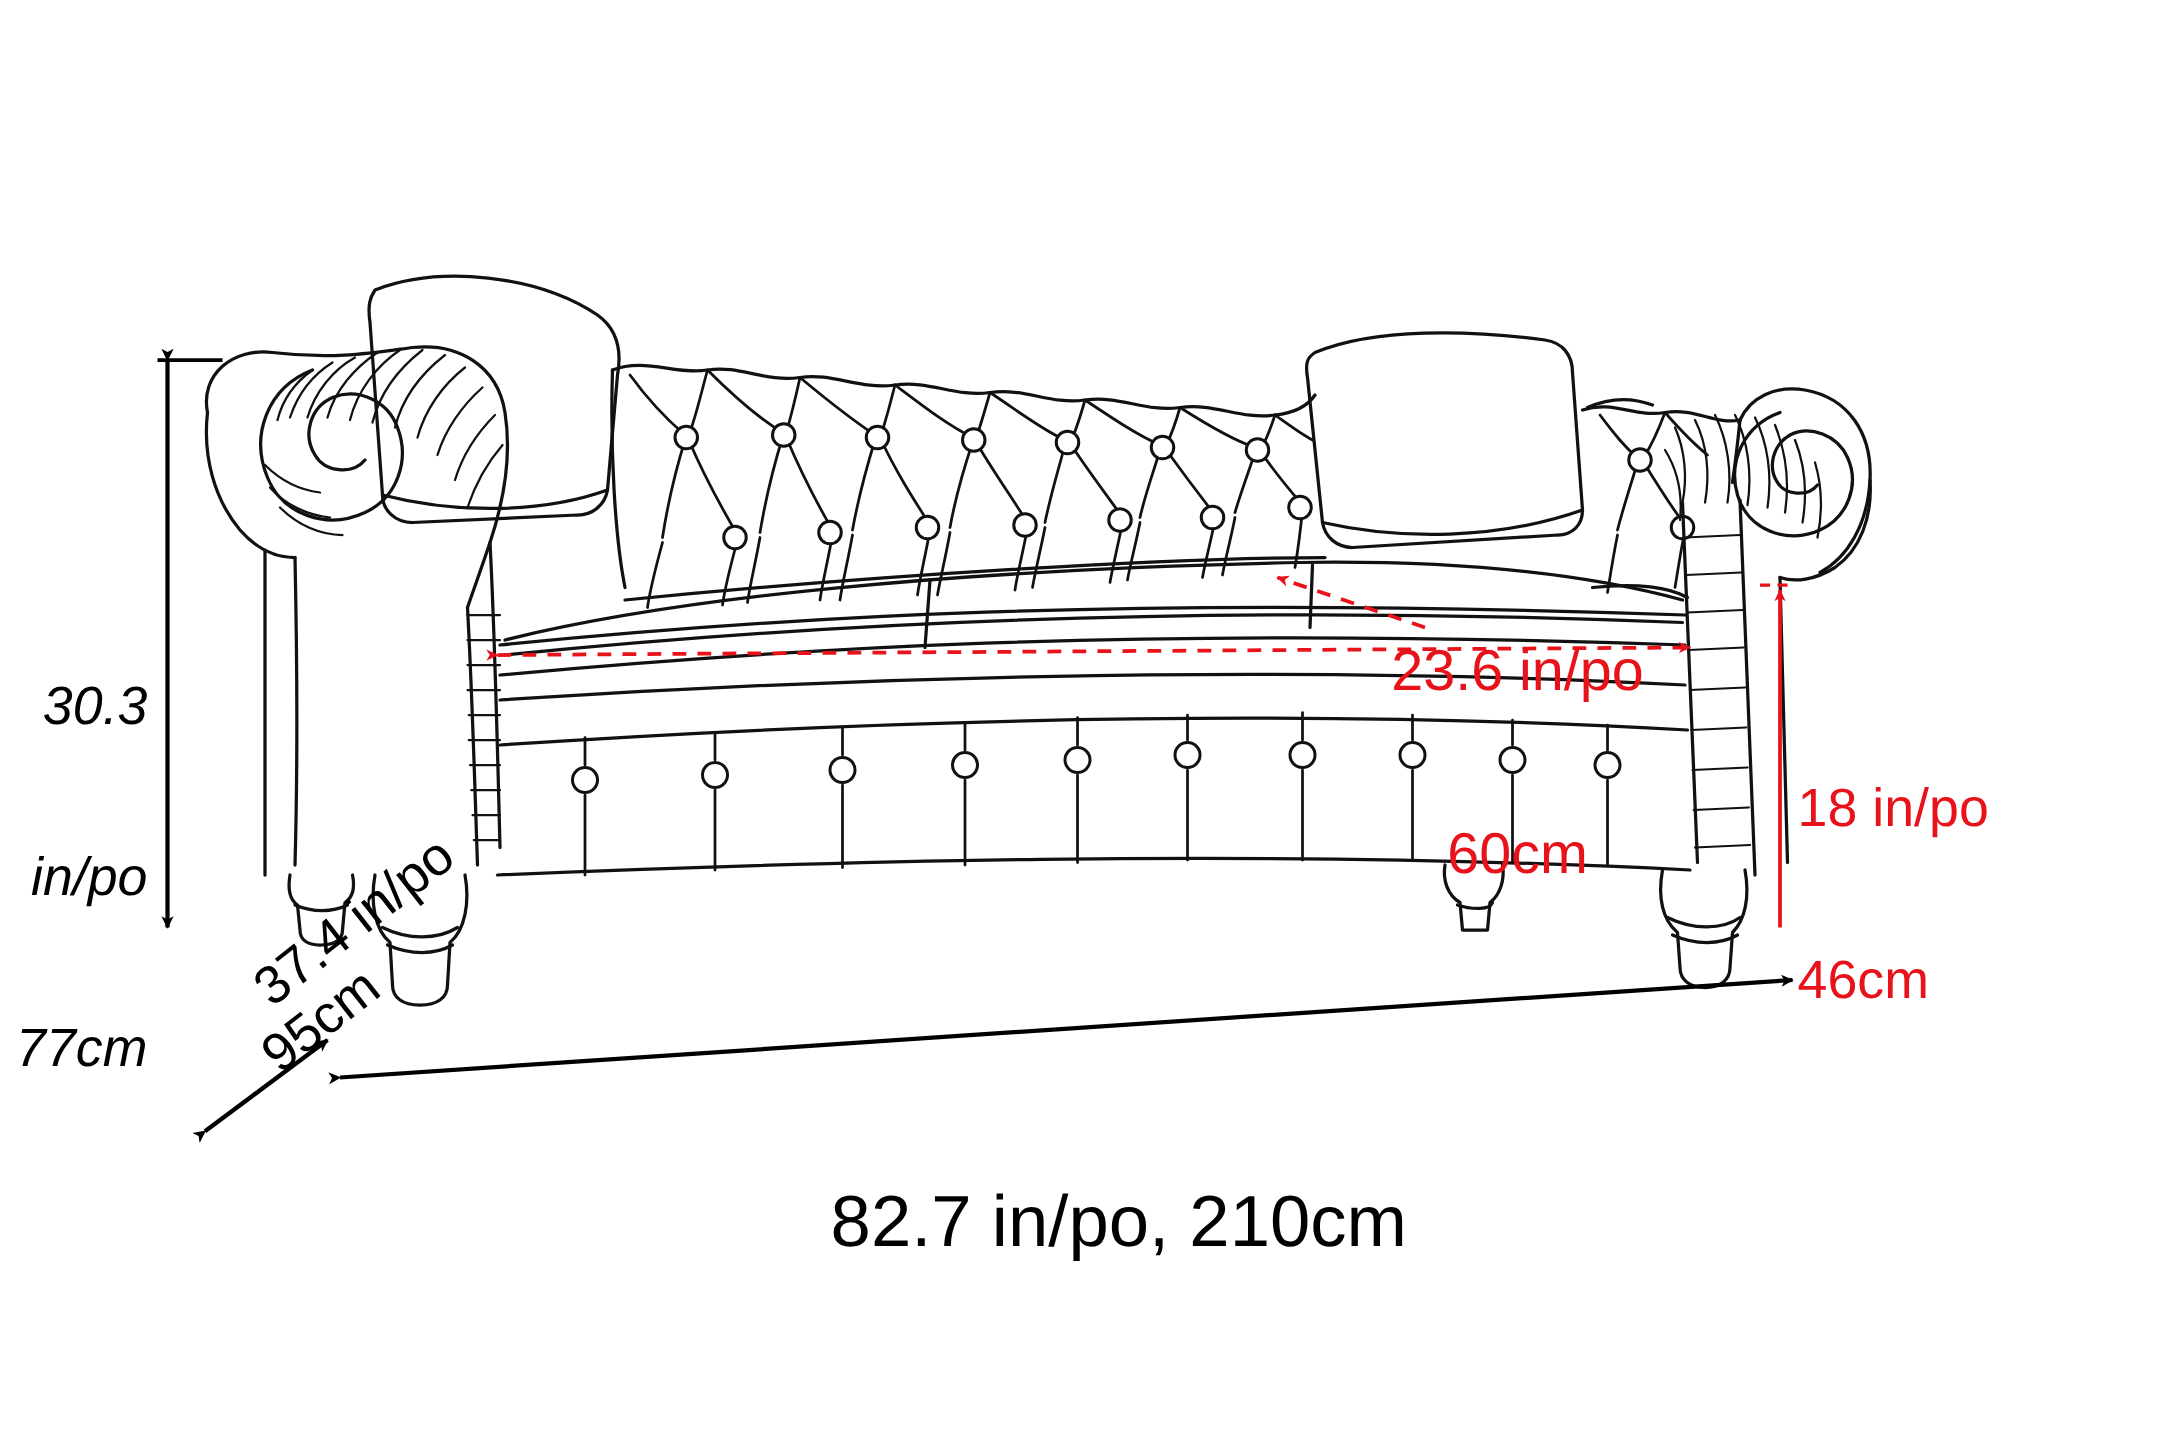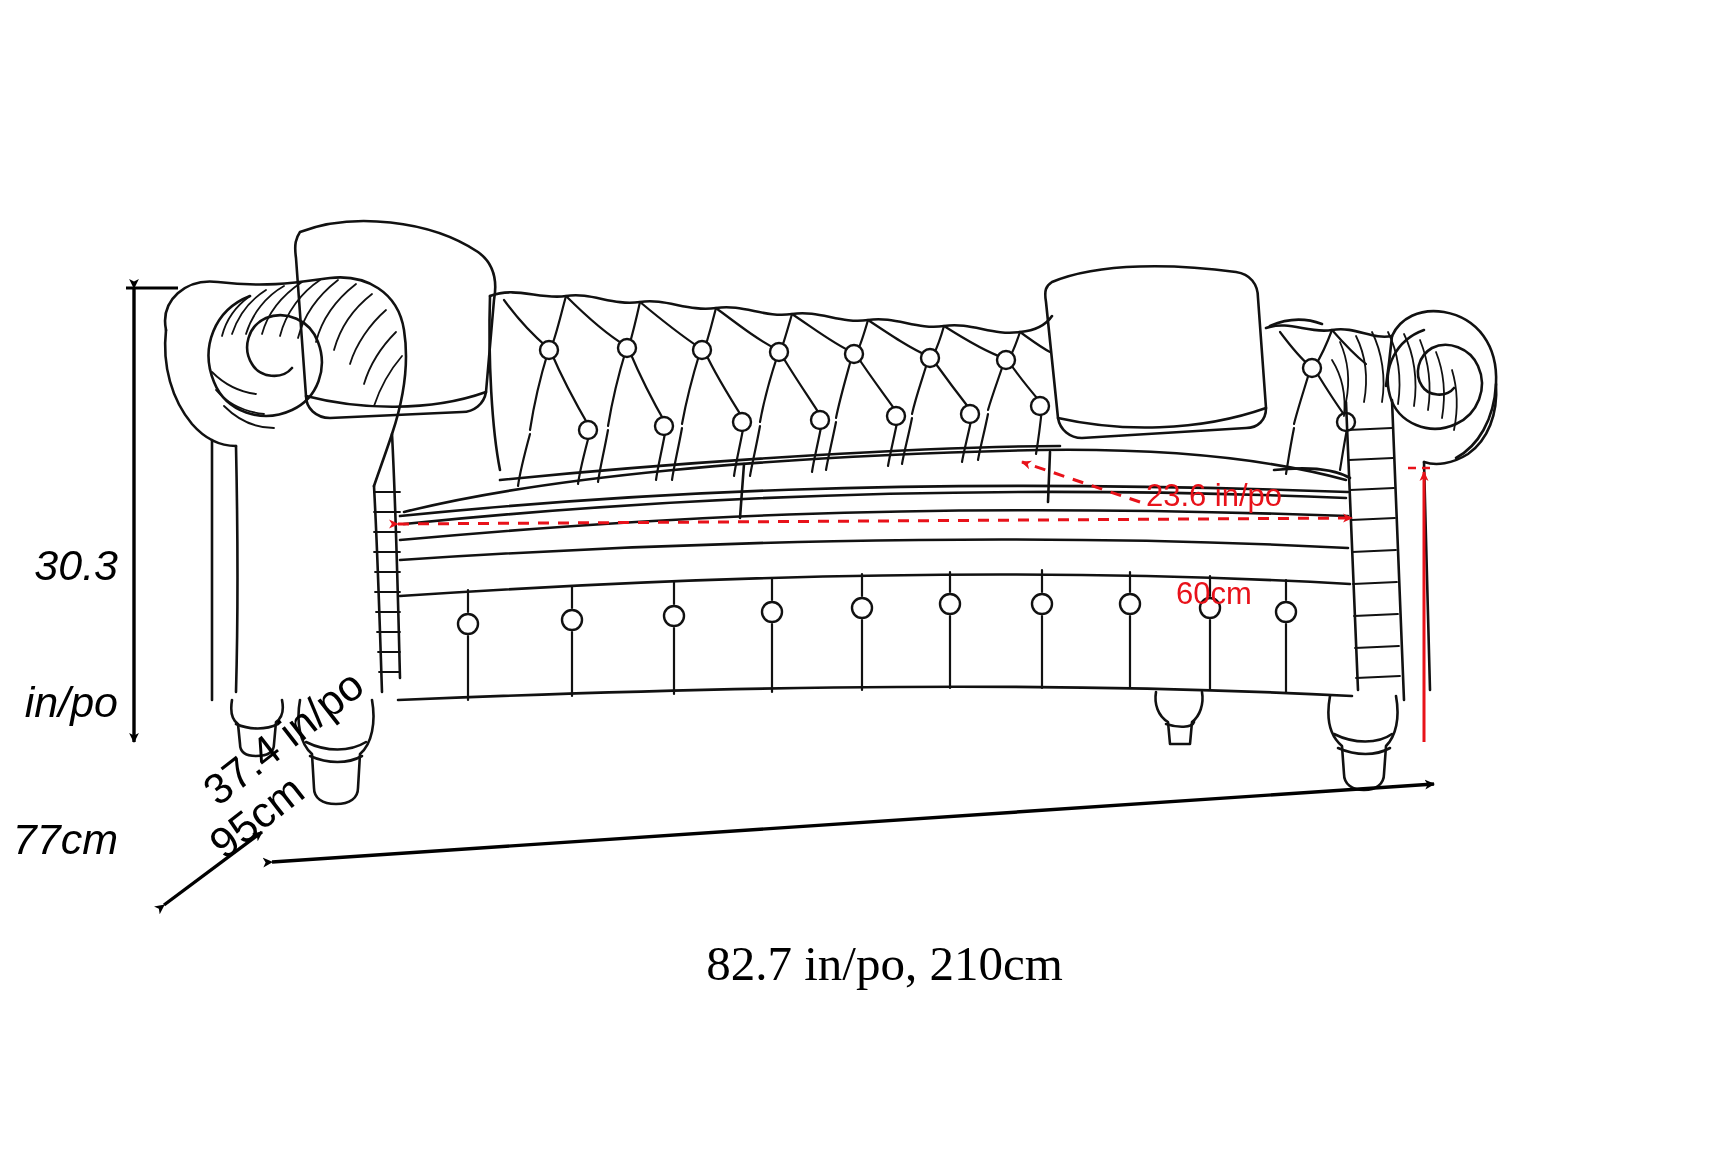--- a/index.html
+++ b/index.html
@@ -339,24 +339,28 @@
   <div style="position:absolute;left:86px;top:800px;width:320px;height:120px;
               transform:rotate(-38deg);transform-origin:0 0;">
     <div class="lbl black" style="left:28px;top:4px;font-size:43px;">
       <span>37.4 in/po</span>
     </div>
     <div class="lbl black" style="left:0px;top:50px;font-size:43px;">
       <span>95cm</span>
     </div>
   </div>
 
-  <div class="lbl black ctr" style="left:600px;top:886px;width:520px;font-size:49px;font-family:Liberation Serif, serif;">
+  <div class="lbl black ctr" style="left:600px;top:886px;width:520px;font-size:58px;">
     <span>82.7 in/po, 210cm</span>
   </div>
 
 
-  <div class="lbl red ctr" style="left:1064px;top:414px;width:300px;font-size:31px;">
+  <div class="lbl red ctr" style="left:1064px;top:414px;width:300px;font-size:46px;">
     <div>23.6 in/po</div>
     <div>60cm</div>
   </div>
 
+  <div class="lbl red" style="left:1438px;top:534px;width:260px;font-size:43px;">
+    <div>18 in/po</div>
+    <div>46cm</div>
+  </div>
 
 </div>
 
 </body></html>

